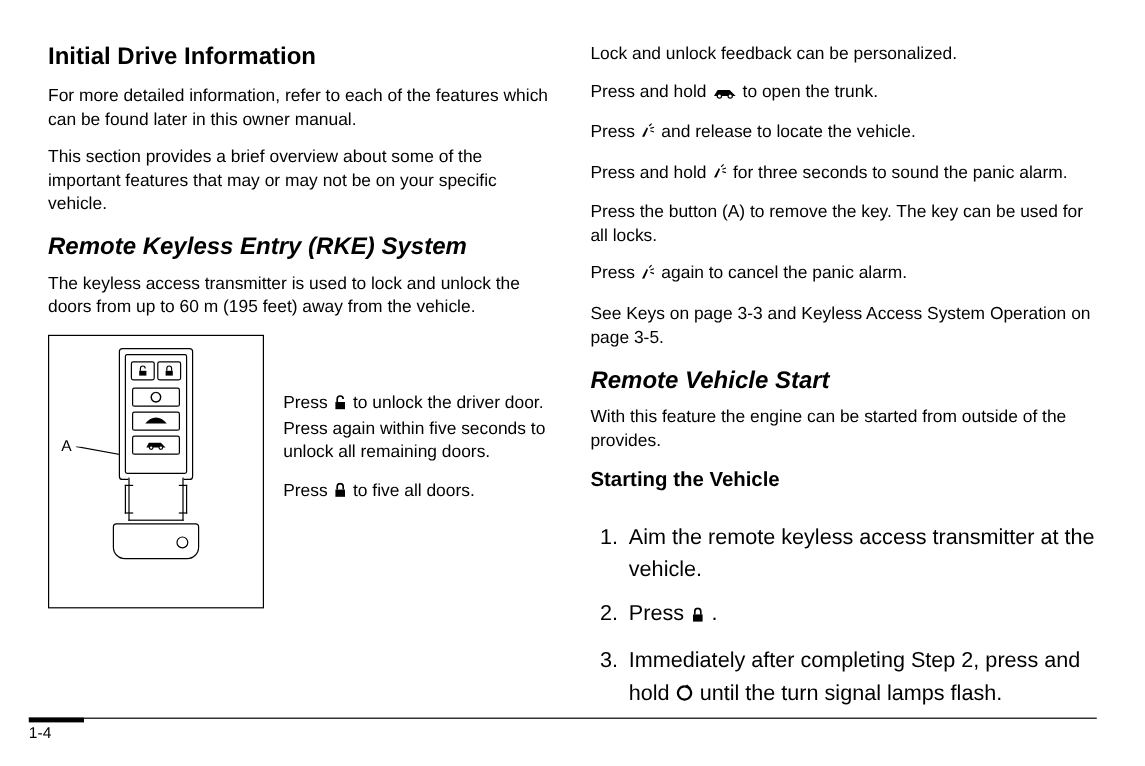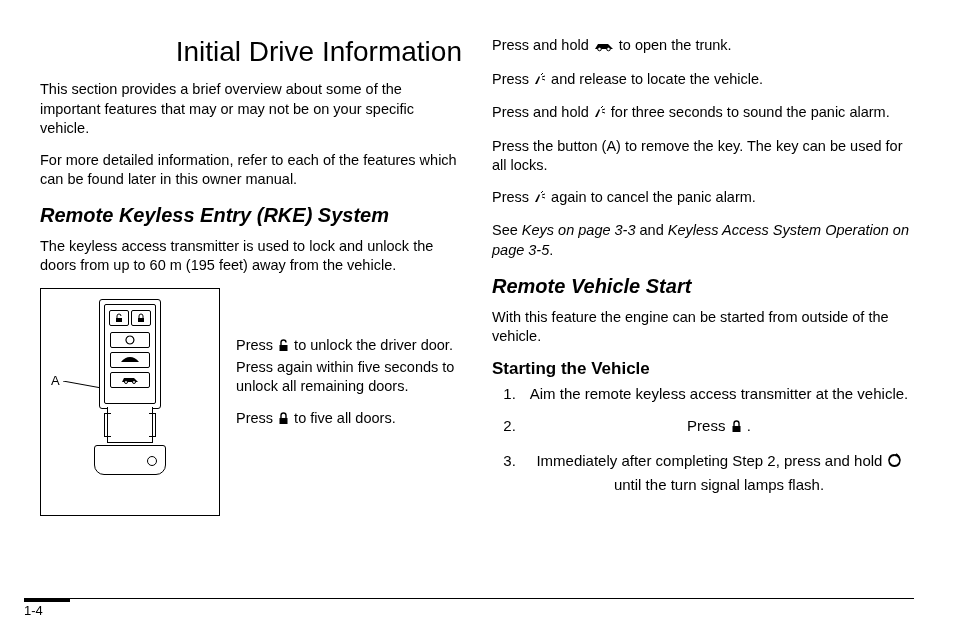--- a/index.html
+++ b/index.html
@@ -10,28 +10,28 @@
     font-family: Arial, Helvetica, sans-serif;
     color: #000;
     padding: 36px 40px 20px 40px;
     position: relative;
   }
   .columns {
     display: flex;
     gap: 30px;
   }
   .col { flex: 1; }
-  h1 { font-size: 28px; font-weight: normal; margin-bottom: 12px; text-align: right; }
+  h1 { font-size: 20px; font-weight: bold; margin-bottom: 12px; }
   h2 { font-size: 20px; font-weight: bold; margin-bottom: 10px; margin-top: 14px; font-style: italic; }
-  h3 { font-size: 17px; font-weight: bold; margin-bottom: 4px; margin-top: 12px; }
+  h3 { font-size: 17px; font-weight: bold; margin-bottom: 24px; margin-top: 12px; }
   p { font-size: 14.5px; line-height: 1.35; margin-bottom: 12px; }
-  ol { font-size: 15px; line-height: 1.5; padding-left: 28px; margin-top: 2px; text-align: center; }
+  ol { font-size: 18px; line-height: 1.5; padding-left: 28px; margin-top: 2px; }
   ol li { margin-bottom: 10px; padding-left: 4px; }
   .inline-icon { display: inline-block; vertical-align: -2px; }
-  .ref-italic { font-style: italic; }
+  .ref-italic { }
   .figure-row { display: flex; gap: 16px; align-items: flex-start; margin-bottom: 12px; }
   .figure-box { border: 1px solid #000; padding: 10px 8px 8px 8px; width: 180px; height: 228px; flex-shrink: 0; position: relative; }
   .fob {
     width: 72px; height: 180px; margin: 0 auto; position: relative;
   }
   .fob-top {
     width: 62px; height: 110px; border: 1.5px solid #000; margin: 0 auto; border-radius: 3px; position: relative; background:#fff;
   }
   .fob-top::after{
     content:""; position:absolute; inset:4px; border:1px solid #000; border-radius:2px;
@@ -55,22 +55,22 @@
   .page-footer::before{
     content:""; display:block; position:absolute; top:-1px; left:0; width:46px; height:4px; background:#000;
   }
 </style>
 </head>
 <body>
 
 <div class="columns">
   <div class="col">
     <h1>Initial Drive Information</h1>
+    <p>For more detailed information, refer to each of the features which can be found later in this owner manual.</p>
     <p>This section provides a brief overview about some of the important features that may or may not be on your specific vehicle.</p>
-    <p>For more detailed information, refer to each of the features which can be found later in this owner manual.</p>
     <h2>Remote Keyless Entry (RKE) System</h2>
     <p>The keyless access transmitter is used to lock and unlock the doors from up to 60 m (195 feet) away from the vehicle.</p>
 
     <div class="figure-row">
       <div class="figure-box">
         <span class="label-A">A</span>
         <svg class="lead-line" viewBox="0 0 44 8">
             <line x1="0" y1="0" x2="44" y2="8" stroke="#000" stroke-width="1"></line>
           </svg>
         <div class="fob">
@@ -122,20 +122,21 @@
           <span>Press </span><span class="inline-icon"><svg width="13" height="13" viewBox="0 0 13 13">
                 <path d="M4 6 V3.5 a2.5 2.5 0 0 1 5 0 V6" stroke="#000" fill="none" stroke-width="1.4"></path>
                 <rect x="2.5" y="6" width="8" height="6" fill="#000"></rect>
               </svg></span><span> to five all doors.</span>
         </p>
       </div>
     </div>
   </div>
 
   <div class="col">
+    <p>Lock and unlock feedback can be personalized.</p>
     <p>
       <span>Press and hold </span><span class="inline-icon"><svg width="22" height="11" viewBox="0 0 22 11">
             <path d="M2 8 L5 3 L15 3 L20 8 Z" fill="#000"></path>
             <circle cx="6.5" cy="8" r="1.8" fill="#fff" stroke="#000" stroke-width="1"></circle>
             <circle cx="15.5" cy="8" r="1.8" fill="#fff" stroke="#000" stroke-width="1"></circle>
           </svg></span><span> to open the trunk.</span>
     </p>
     <p>
       <span>Press </span><span class="inline-icon"><svg width="14" height="14" viewBox="0 0 14 14">
             <path d="M2 12 L6 4 L7 5 L4 12 Z" fill="#000"></path>
@@ -153,21 +154,21 @@
       <span>Press </span><span class="inline-icon"><svg width="14" height="14" viewBox="0 0 14 14">
             <path d="M2 12 L6 4 L7 5 L4 12 Z" fill="#000"></path>
             <path d="M8 3 L10 1 M9 5 L12 4 M9 7 L12 8" stroke="#000" stroke-width="1"></path>
           </svg></span><span> again to cancel the panic alarm.</span>
     </p>
     <p>
       <span>See </span><span class="ref-italic">Keys on page 3‑3</span><span> and </span><span class="ref-italic">Keyless Access System Operation on page 3‑5</span><span>.</span>
     </p>
 
     <h2>Remote Vehicle Start</h2>
-    <p>With this feature the engine can be started from outside of the vehicle.</p>
+    <p>With this feature the engine can be started from outside of the provides.</p>
     <h3>Starting the Vehicle</h3>
     <ol>
       <li>Aim the remote keyless access transmitter at the vehicle.</li>
       <li>
         <span>Press </span><span class="inline-icon"><svg width="13" height="13" viewBox="0 0 13 13">
               <path d="M4 6 V3.5 a2.5 2.5 0 0 1 5 0 V6" stroke="#000" fill="none" stroke-width="1.4"></path>
               <rect x="2.5" y="6" width="8" height="6" fill="#000"></rect>
             </svg></span><span> .</span>
       </li>
       <li>

